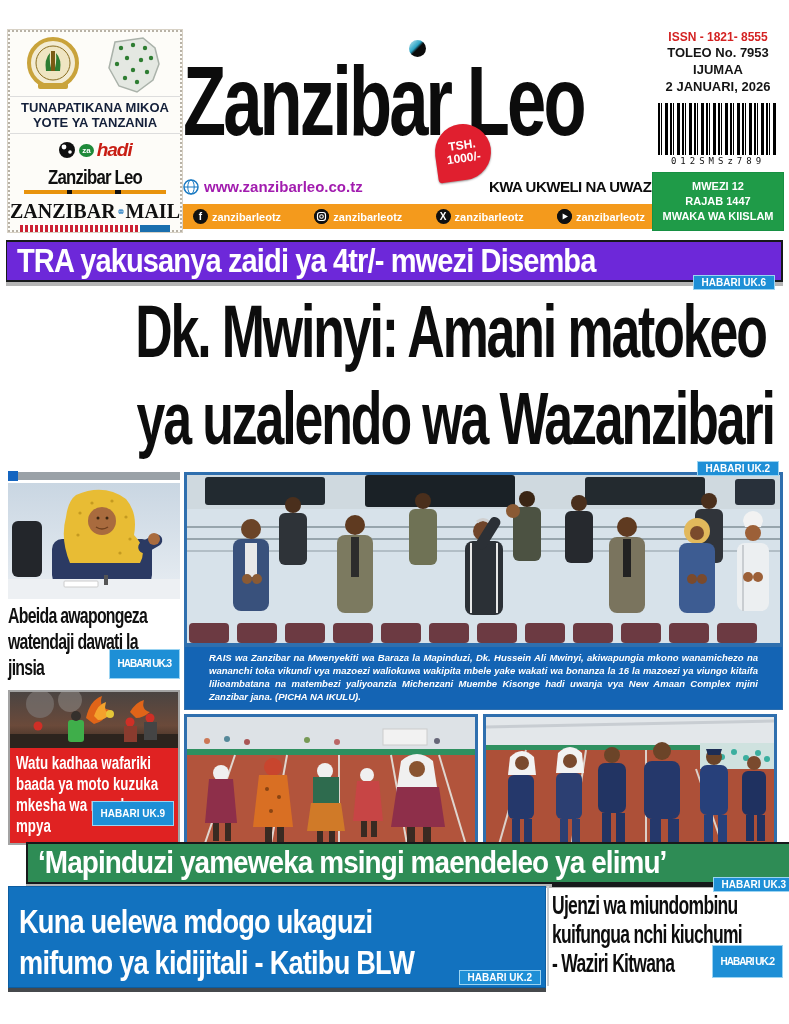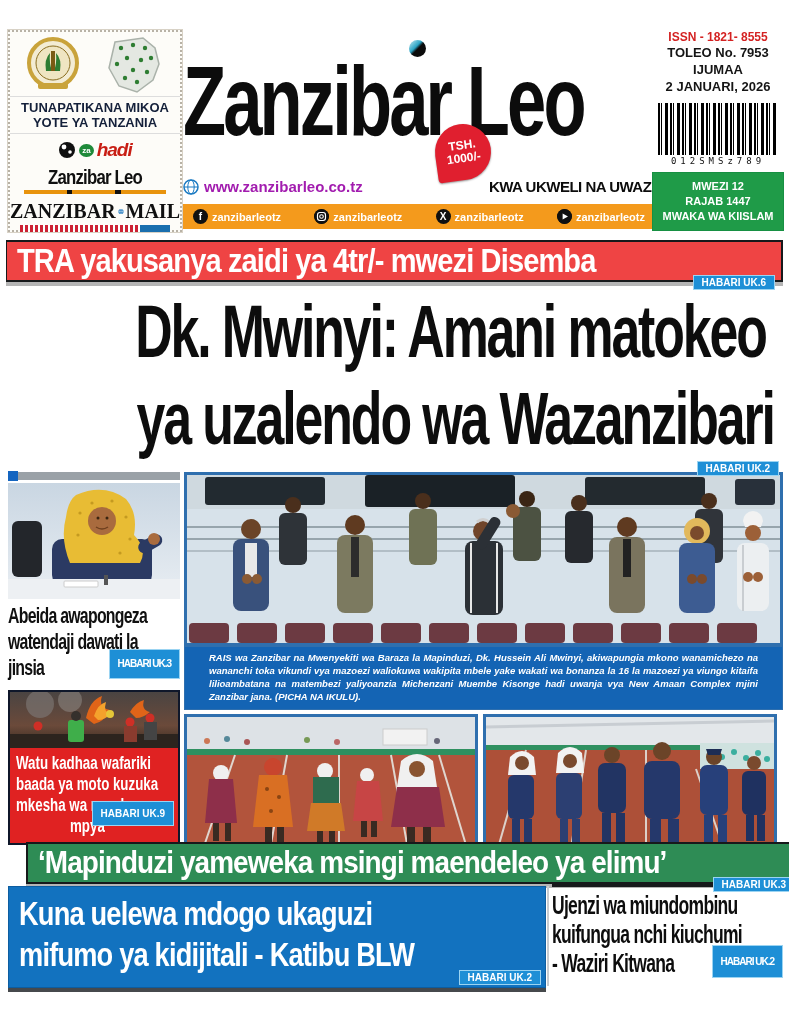--- a/index.html
+++ b/index.html
@@ -47,51 +47,51 @@
   .issn{color:#d42222;font-weight:bold;font-size:12px;}
   .toleo,.day,.date{font-weight:bold;font-size:13px;line-height:17px;color:#151515;}
   #barcode{margin:8px 6px 0;height:52px;background:repeating-linear-gradient(90deg,#000 0 2px,#fff 2px 3px,#000 3px 4px,#fff 4px 7px,#000 7px 10px,#fff 10px 12px);}
   .barcodetext{font-family:"DejaVu Sans Mono",monospace;font-size:9px;letter-spacing:4px;margin-top:1px;}
   #islamicbox{margin:6px 0 0;background:#1f9b48;color:#fff;font-weight:bold;font-size:11px;line-height:15px;
               padding:6px 2px;border:1px solid #179043;}
 
   
   .strip{left:6px;width:777px;height:42px;color:#fff;display:flex;align-items:center;padding-left:10px;
          box-sizing:border-box;box-shadow:0 4px 0 #b5b5b5;}
-  #strip-tra{top:240px;background:#ef4444;border:2px solid #17191b;border-left-width:1px;}
+  #strip-tra{top:240px;background:#6d28d9;border:2px solid #17191b;border-left-width:1px;}
   #strip-map{top:842px;background:#2e8c55;border:2px solid #17191b;margin-left:20px;}
   .striptext{font-weight:bold;font-size:33px;letter-spacing:-1px;}
   .badge{background:#1e8fd6;border:1px solid #9bd4f2;color:#fff;font-weight:bold;font-size:10px;
          padding:1px 8px;white-space:nowrap;}
   .badge.abs{z-index:5;}
   #lead{left:0;top:288px;width:789px;text-align:center;color:#0d0d0d;}
   .leadline{font-weight:bold;font-size:74px;letter-spacing:-3px;line-height:87px;}
   .leadline span{display:inline-block;transform:scaleX(.70);transform-origin:center;white-space:nowrap;}
 
   
   #leftcol{left:8px;top:472px;width:172px;}
   .graybar{height:8px;background:#9aa1a7;position:relative;margin-bottom:3px;}
   .graybar i{position:absolute;left:0;top:-1px;width:10px;height:10px;background:#1565c0;}
   .sideheadline{font-weight:bold;font-size:22px;line-height:26px;letter-spacing:-1px;color:#101010;margin-top:4px;}
   .sideheadline .cond{transform:scaleX(.72);}
-  #firewrap{margin-top:9px;border:2px solid #0f172a;text-align:center;}
+  #firewrap{margin-top:9px;border:2px solid #a3a3a3;}
   #firebox{background:#e02222;color:#fff;padding:5px 6px 6px;position:relative;}
   #firebox .line{font-weight:bold;font-size:18px;line-height:21px;}
   #firebox .cond{transform:scaleX(.74);}
 
   
   #mainarea{left:184px;top:472px;width:599px;}
   #leadphoto{border:3px solid #2f6fae;display:block;}
   #caption{background:#1464b4;color:#fff;font-weight:bold;font-style:italic;font-size:9.5px;line-height:13px;
            text-align:justify;padding:4px 24px 6px;border:1px solid #2f6fae;}
   #photorow{display:flex;gap:5px;margin-top:4px;}
   #photorow svg{border:3px solid #2f6fae;display:block;}
 
   
-  #bottomleft{left:8px;top:886px;width:538px;height:102px;background:#1272bf;color:#fff;padding:6px 10px;
+  #bottomleft{left:8px;top:886px;width:538px;height:102px;background:#1272bf;color:#fff;padding:14px 10px;
               box-sizing:border-box;box-shadow:0 4px 0 #46494c;border:1px solid #0d5da0;}
   #bottomleft .line{font-weight:bold;font-size:34px;line-height:41px;letter-spacing:-1px;}
   #bottomleft .cond{transform:scaleX(.80);}
   #bottomright{left:552px;top:884px;width:231px;border-top:3px solid #17191b;padding-top:4px;color:#0d0d0d;}
   #bottomright .line{font-weight:bold;font-size:25px;line-height:29px;letter-spacing:-1px;}
   #bottomright .cond{transform:scaleX(.70);}
   .rule-v{left:547px;top:886px;width:2px;height:100px;background:#c9ccd0;}
 </style>
 </head>
 <body>

